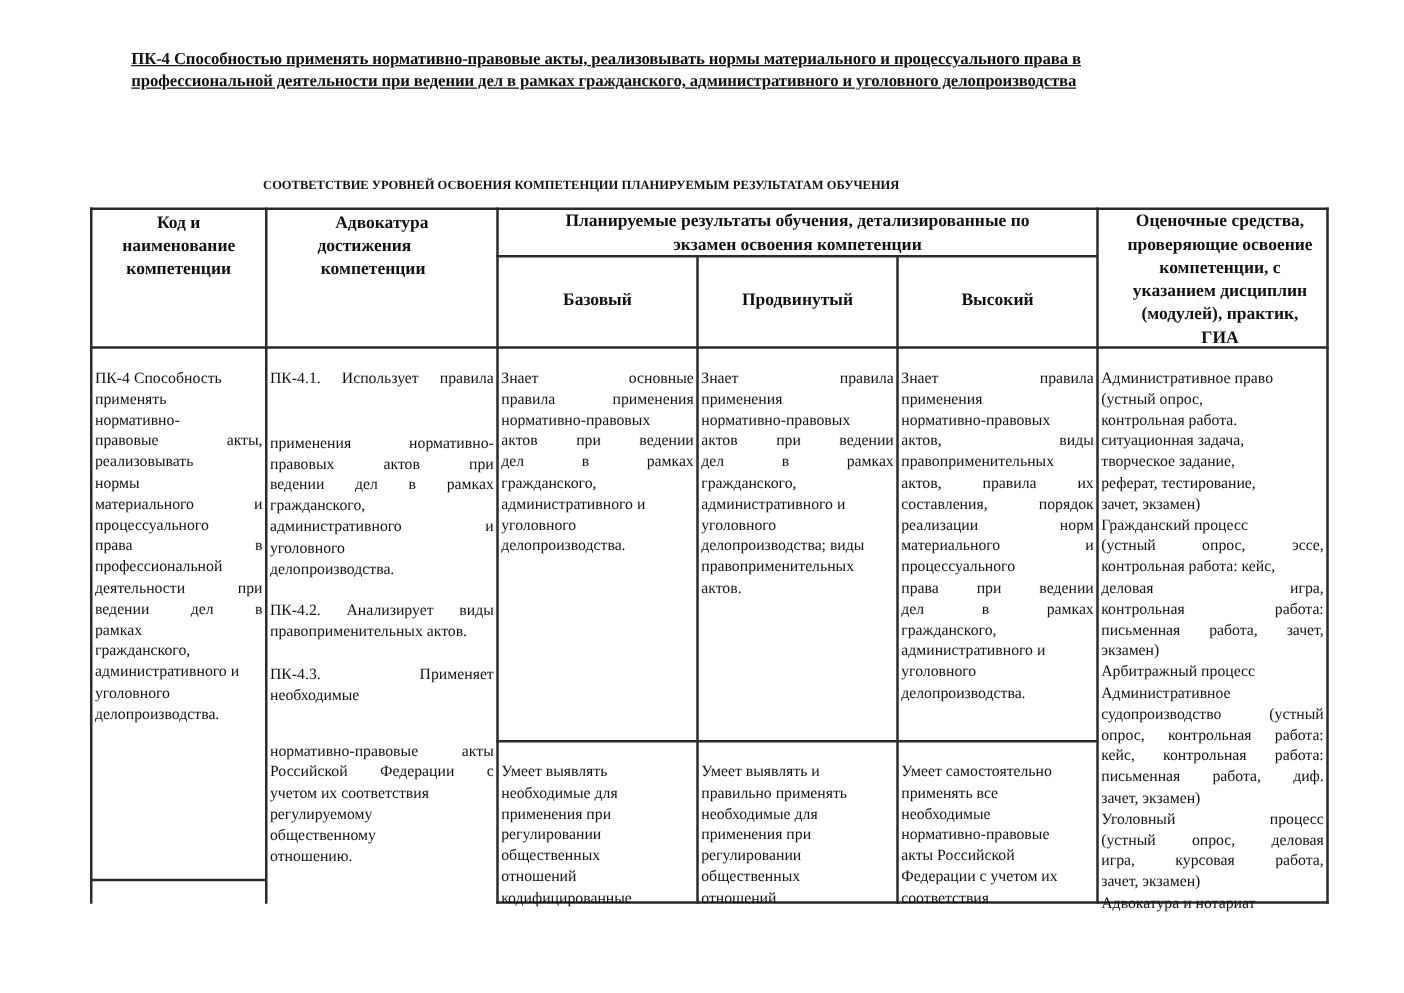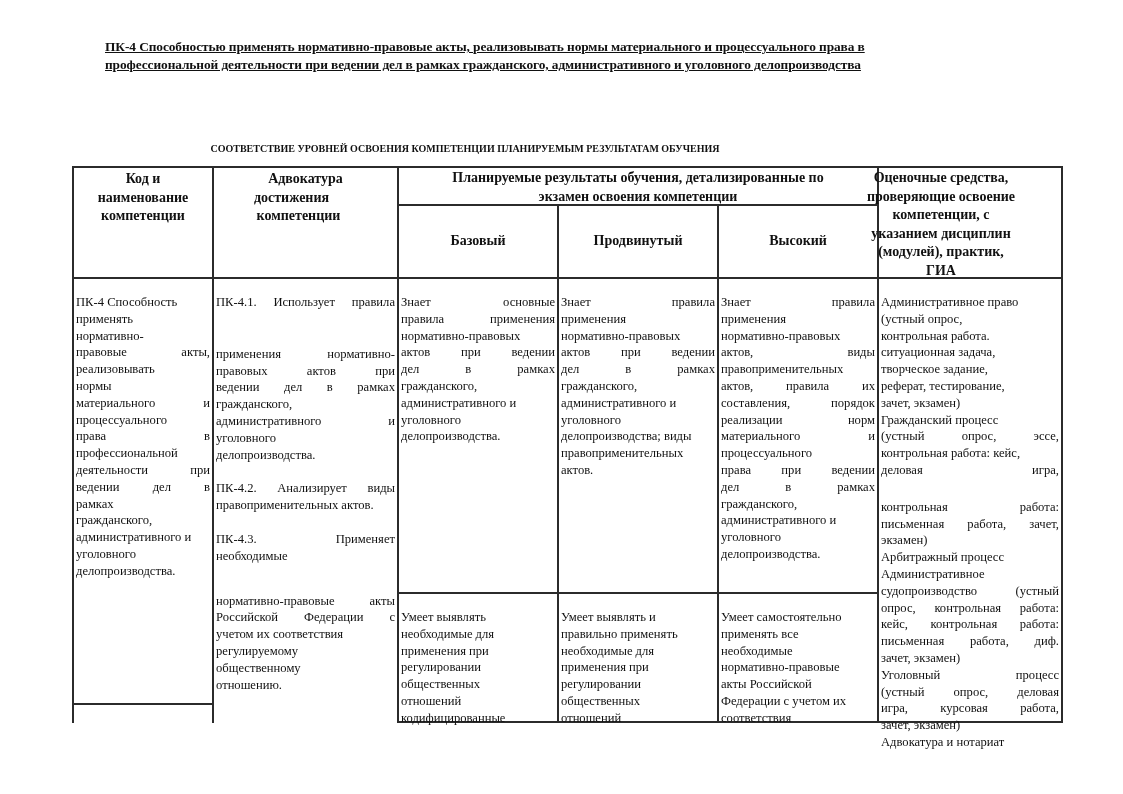--- a/index.html
+++ b/index.html
@@ -59,21 +59,21 @@
   <div style="padding-right:28px;">достижения</div>
   <div style="padding-right:14px;">компетенции</div>
 </div>
 <div class="cell hdr" style="left:399px; top:169px; width:478px;">
   <div>Планируемые результаты обучения, детализированные по</div>
   <div>экзамен освоения компетенции</div>
 </div>
 <div class="cell hdr" style="left:399px; top:232px; width:158px;">Базовый</div>
 <div class="cell hdr" style="left:559px; top:232px; width:158px;">Продвинутый</div>
 <div class="cell hdr" style="left:719px; top:232px; width:158px;">Высокий</div>
-<div class="cell hdr" style="left:844px; top:169px; width:194px;">
+<div class="cell hdr" style="left:879px; top:169px; width:194px;">
   <div>Оценочные средства,</div>
   <div>проверяющие освоение</div>
   <div>компетенции, с</div>
   <div>указанием дисциплин</div>
   <div>(модулей), практик,</div>
   <div>ГИА</div>
 </div>
 
 <div class="cell body" style="left:74px; top:279px; width:138px;" id="cell-competence">
     <span style="display: block; white-space: nowrap; text-align: left;">ПК-4 Способность</span>
@@ -167,21 +167,21 @@
     <span style="display: block; white-space: nowrap; text-align: left;">(устный опрос,</span>
     <span style="display: block; white-space: nowrap; text-align: left;">контрольная работа.</span>
     <span style="display: block; white-space: nowrap; text-align: left;">ситуационная задача,</span>
     <span style="display: block; white-space: nowrap; text-align: left;">творческое задание,</span>
     <span style="display: block; white-space: nowrap; text-align: left;">реферат, тестирование,</span>
     <span style="display: block; white-space: nowrap; text-align: left;">зачет, экзамен)</span>
     <span style="display: block; white-space: nowrap; text-align: left;">Гражданский процесс</span>
     <span style="display: block; white-space: normal; text-align: justify; text-align-last: justify;">(устный опрос, эссе,</span>
     <span style="display: block; white-space: nowrap; text-align: left;">контрольная работа: кейс,</span>
     <span style="display: block; white-space: normal; text-align: justify; text-align-last: justify;">деловая игра,</span>
-    <span style="display: block; white-space: normal; text-align: justify; text-align-last: justify; margin-top: 20px;">контрольная работа:</span>
+    <span style="display: block; white-space: normal; text-align: justify; text-align-last: justify;">контрольная работа:</span>
     <span style="display: block; white-space: normal; text-align: justify; text-align-last: justify;">письменная работа, зачет,</span>
     <span style="display: block; white-space: nowrap; text-align: left;">экзамен)</span>
     <span style="display: block; white-space: nowrap; text-align: left;">Арбитражный процесс</span>
     <span style="display: block; white-space: nowrap; text-align: left;">Административное</span>
     <span style="display: block; white-space: normal; text-align: justify; text-align-last: justify;">судопроизводство (устный</span>
     <span style="display: block; white-space: normal; text-align: justify; text-align-last: justify;">опрос, контрольная работа:</span>
     <span style="display: block; white-space: normal; text-align: justify; text-align-last: justify;">кейс, контрольная работа:</span>
     <span style="display: block; white-space: normal; text-align: justify; text-align-last: justify;">письменная работа, диф.</span>
     <span style="display: block; white-space: nowrap; text-align: left;">зачет, экзамен)</span>
     <span style="display: block; white-space: normal; text-align: justify; text-align-last: justify;">Уголовный процесс</span>

